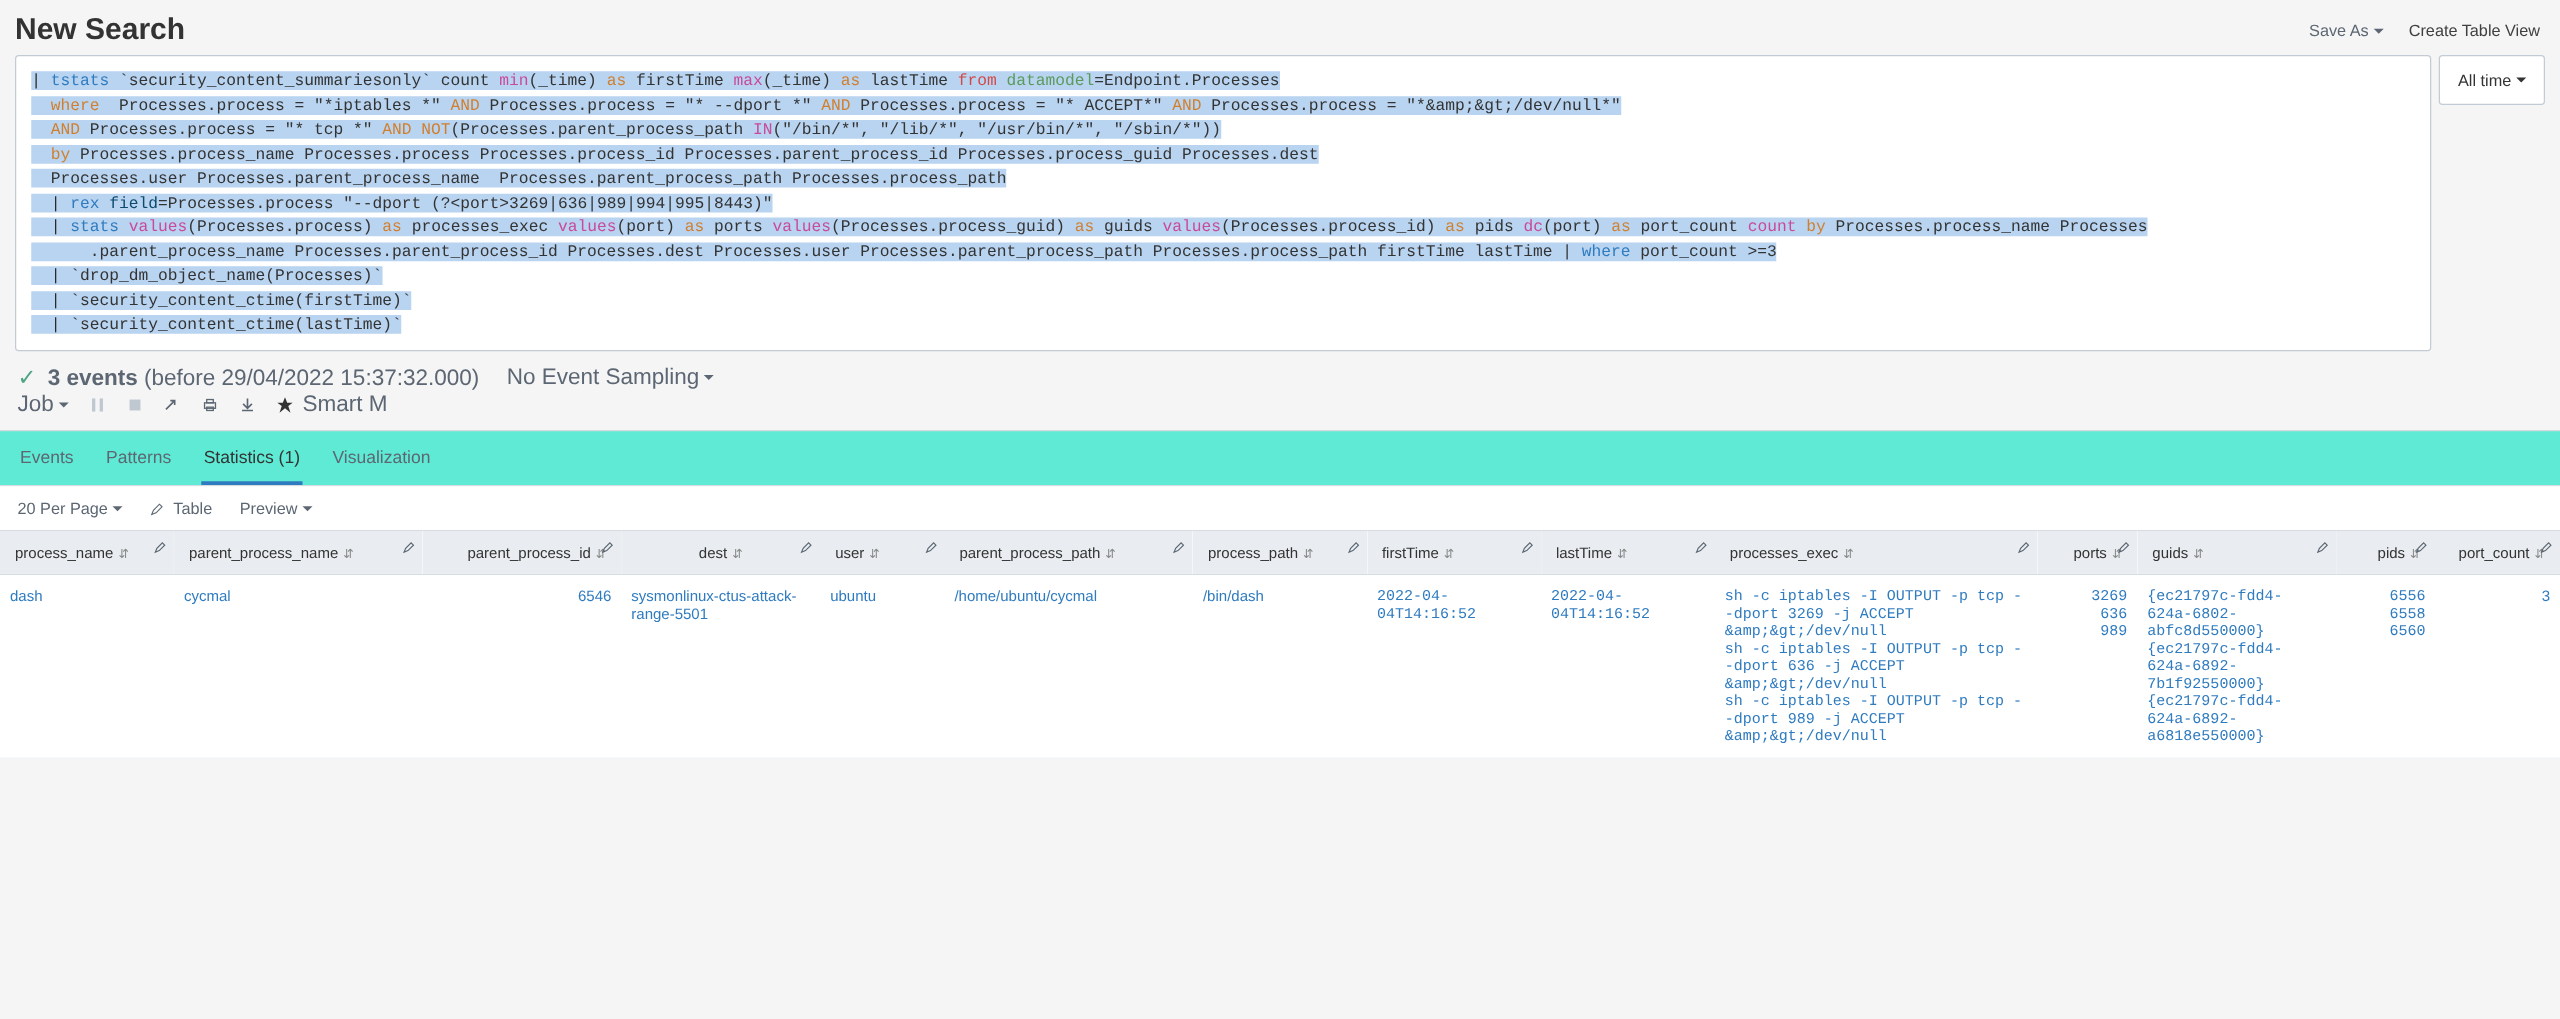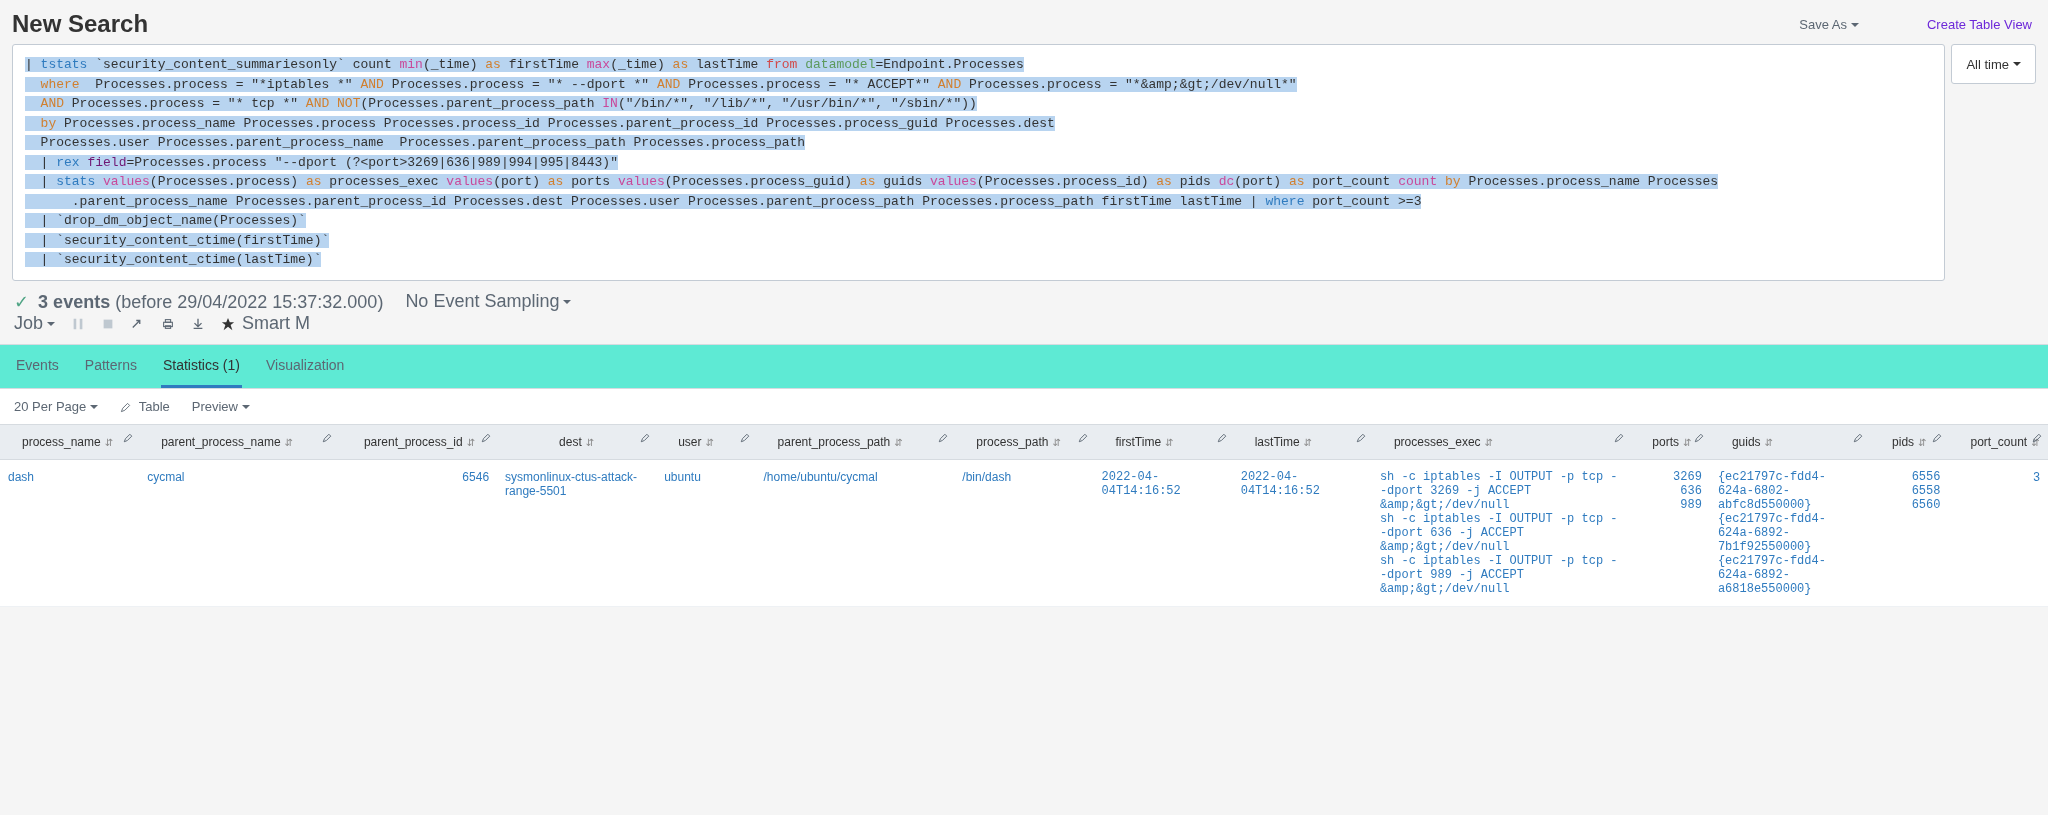--- a/index.html
+++ b/index.html
@@ -23,21 +23,21 @@
   }
   .header-actions {
     display: flex;
     gap: 20px;
     font-size: 13px;
   }
   .header-actions .link {
     color: #5c6773;
     cursor: pointer;
   }
-  .header-actions .link.disabled { color: #6d28d9; margin-left: 48px; }
+  .header-actions .link.disabled { color: #404040; }
   .caret::after {
     content: "";
     display: inline-block;
     margin-left: 4px;
     border-top: 4px solid currentColor;
     border-left: 4px solid transparent;
     border-right: 4px solid transparent;
     vertical-align: middle;
   }
   .search-row {
@@ -73,21 +73,21 @@
     white-space: nowrap;
   }
   
   .t-pipe   { color: #2a2a2a; }
   .t-cmd    { color: #2f7bbf; }
   .t-macro  { color: #333; }
   .t-func   { color: #c9499a; }
   .t-kw     { color: #d17f2e; }
   .t-bool   { color: #d17f2e; }
   .t-as     { color: #d17f2e; }
-  .t-field  { color: #701a75; margin-top: 11px; }
+  .t-field  { color: #0c4a6e; margin-top: 11px; }
   .t-from   { color: #d14949; }
   .t-dm     { color: #5c9a5c; }
 
   .status-bar {
     display: flex;
     justify-content: space-between;
     align-items: flex-start;
     padding: 10px 14px;
     font-size: 18px;
     color: #5c6773;
@@ -132,21 +132,21 @@
   table.results {
     width: 100%;
     border-collapse: collapse;
     background: #fff;
     table-layout: fixed;
   }
   table.results th {
     background: #e9edf1;
     font-weight: 400;
     color: #333;
-    padding: 10px 22px;
+    padding: 10px 12px;
     font-size: 12px;
     text-align: left;
     vertical-align: bottom;
     position: relative;
     border-top: 1px solid #d6dbe0;
     border-bottom: 1px solid #d6dbe0;
     margin-top: 32px;
   }
   table.results th .edit-ico {
     position: absolute;

